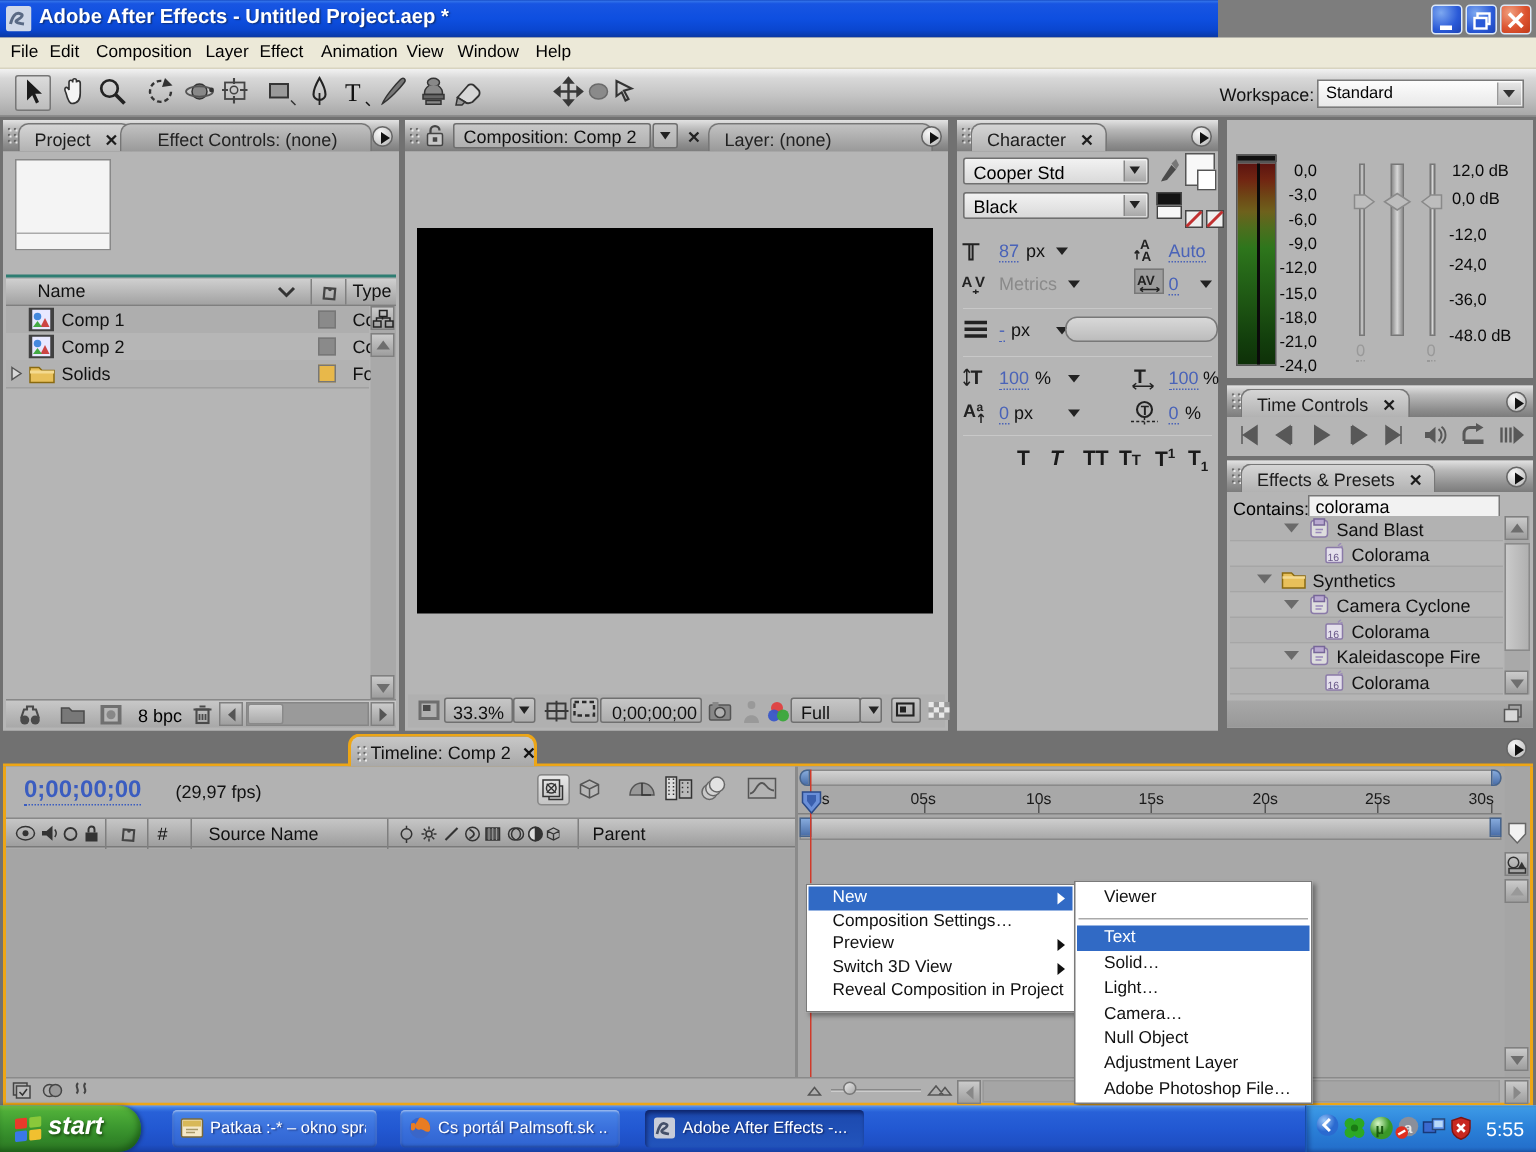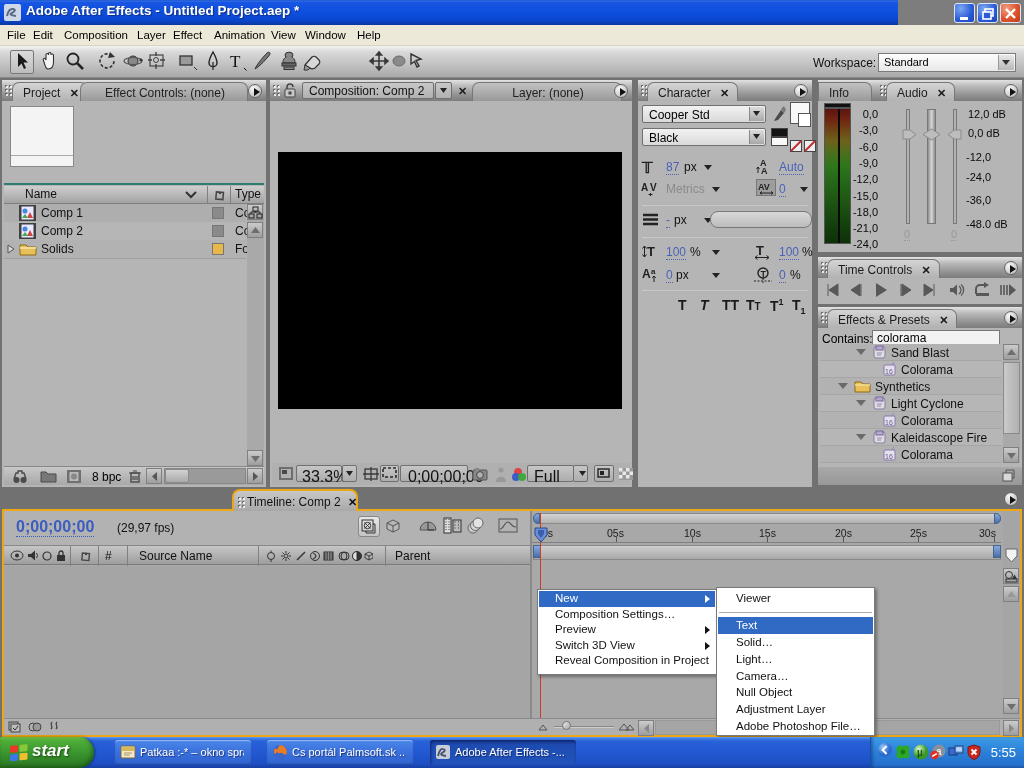--- a/index.html
+++ b/index.html
@@ -1,19 +1,19 @@
 <!DOCTYPE html>
 <html><head>
 <meta charset="utf-8">
 <style>
 * { margin:0; padding:0; box-sizing:border-box; }
 html,body { width:1024px; height:768px; overflow:hidden; }
 body { font-family:"Liberation Sans", sans-serif; position:relative; background:#7d7d7d; }
 
-#titlebar { position:absolute; left:0; top:0; width:898px; height:25px;
+#titlebar { position:absolute; left:0; top:0; width:812px; height:25px;
   background:linear-gradient(180deg,#1a50c8 0%,#2e6ee8 4%,#1855e2 10%,#0e4fe0 50%,#0a46cf 80%,#0a3cb0 94%,#0a36a0 100%);
 }
 #titlebar .appicon { position:absolute; left:4px; top:4px; width:17px; height:17px; }
 #titlebar .ttext { position:absolute; left:26px; top:3px; color:#fff; font-size:13.5px; font-weight:bold; text-shadow:1px 1px 1px #10307a; letter-spacing:0px; }
 .winbtn { position:absolute; top:3px; width:21px; height:20px; border-radius:3px; border:1px solid #dce8f8; }
 #btnmin { left:954px; background:radial-gradient(circle at 30% 25%,#7da8f0,#2a5ad8 60%,#1d43b5); }
 #btnmax { left:977px; background:radial-gradient(circle at 30% 25%,#7da8f0,#2a5ad8 60%,#1d43b5); }
 #btnclose { left:1000px; background:radial-gradient(circle at 30% 25%,#f0a080,#dd5330 55%,#c03a18); }
 .winbtn svg { position:absolute; left:0; top:0; }
 
@@ -56,21 +56,21 @@
 .swatch { position:absolute; left:208px; top:3px; width:12px; height:12px; border:1px solid #777; }
 #proj-scroll { position:absolute; right:2px; top:103px; width:17px; bottom:21px; background:#a9a9a9; }
 #proj-bottom { position:absolute; left:2px; right:2px; bottom:2px; height:19px; background:linear-gradient(180deg,#c8c8c8,#a8a8a8); border-top:1px solid #888; }
 
 .sbtn { position:absolute; width:16px; height:16px; background:linear-gradient(180deg,#cbcbcb,#9e9e9e); border:1px solid #808080; }
 .sbtn svg { position:absolute; left:0; top:0; }
 
 #compbox { position:absolute; left:32px; top:2px; width:132px; height:17px; background:linear-gradient(180deg,#c8c8c8,#b0b0b0); border:1px solid #6f6f6f; border-radius:2px; font-size:12px; padding:1px 0 0 6px; color:#111;}
 #comp-black { position:absolute; left:8px; top:51px; width:344px; height:257px; background:#000; }
 #comp-ctrl { position:absolute; left:2px; right:2px; bottom:2px; height:22px; background:#b0b0b0; }
-.cbox { position:absolute; height:17px; background:linear-gradient(180deg,#c6c6c6,#adadad); border:1px solid #707070; border-radius:2px; font-size:16px; color:#111; }
+.cbox { position:absolute; height:17px; background:linear-gradient(180deg,#c6c6c6,#adadad); border:1px solid #707070; border-radius:2px; font-size:12px; color:#111; }
 
 .chrow { position:absolute; font-size:12px; color:#111; }
 .chdd { position:absolute; height:18px; background:linear-gradient(180deg,#f2f2f2,#d9d9d9); border:1px solid #707070; border-radius:2px; font-size:12px; padding:2px 0 0 6px; }
 .chdd .da { position:absolute; right:1px; top:1px; width:15px; height:14px; background:linear-gradient(180deg,#dcdcdc,#a8a8a8); border-left:1px solid #888; }
 .divline { position:absolute; left:4px; right:4px; height:1px; background:#909090; border-bottom:1px solid #c8c8c8; }
 .dda { display:inline-block; width:0; height:0; border-left:4px solid transparent; border-right:4px solid transparent; border-top:5px solid #222; vertical-align:middle; }
 
 #vumeter { position:absolute; left:6px; top:7px; width:27px; height:136px; background:linear-gradient(180deg,#5c1410 0%,#712512 8%,#6e4916 17%,#6e611c 24%,#4e6e1e 32%,#2e761c 42%,#256618 55%,#1c5212 72%,#123e0c 88%,#0e3008 100%); border:1px solid #555; }
 #vumeter .mid { position:absolute; left:13px; top:0; bottom:0; width:2px; background:#0a0a0a; }
 #vumeter .cap { position:absolute; left:-1px; top:-6px; width:27px; height:5px; background:#111; border:1px solid #555;}
@@ -368,21 +368,21 @@
         <rect x="2" y="6" width="10" height="8" rx="1" fill="#c8c8c8" stroke="#444"></rect>
         <path d="M4 6 L4 4 a3 3 0 0 1 6 0" fill="none" stroke="#444" stroke-width="1.5"></path>
         <rect x="5.5" y="8.5" width="3" height="3" fill="#444"></rect>
       </svg>
     <div id="compbox">Composition: Comp 2
       <div style="position:absolute; right:-19px; top:-1px; width:17px; height:17px; background:linear-gradient(180deg,#c8c8c8,#b0b0b0); border:1px solid #6f6f6f; border-radius:2px;"><svg width="15" height="15">
             <path d="M4 5 L11 5 L7.5 10 Z" fill="#222"></path>
           </svg></div>
     </div>
     <span style="position:absolute; left:188px; top:5px; font-weight:bold; font-size:11px; color:#222;">✕</span>
-    <div class="tab inactive" style="left:202px; width:150px; text-align:center;">Layer: (none)</div>
+    <div class="tab inactive" style="left:202px; width:150px; ">Layer: (none)</div>
     <div class="wing" style="right:4px;"></div>
   </div>
   <div class="pbody">
     <div id="comp-black"></div>
     <div id="comp-ctrl">
       <svg style="position:absolute;left:6px;top:3px" width="16" height="15">
           <rect x="1" y="1" width="14" height="13" fill="#6e6e6e"></rect>
           <rect x="3" y="3" width="10" height="9" fill="#b0b0b0"></rect>
           <rect x="4" y="4" width="5" height="4" fill="#4a4a4a"></rect>
         </svg>
@@ -539,26 +539,20 @@
       <span style="position:absolute; left:62px; font-size:14px; font-style:italic;">T</span>
       <span style="position:absolute; left:84px; font-size:14px;">TT</span>
       <span style="position:absolute; left:108px; font-size:14px;">T<span style="font-size:10px;">T</span></span>
       <span style="position:absolute; left:132px; font-size:14px;">T<sup style="font-size:9px;">1</sup></span>
       <span style="position:absolute; left:154px; font-size:14px;">T<sub style="font-size:9px;">1</sub></span>
     </div>
   </div>
 </div>
 
 <div class="panel" style="left:818px; top:80px; width:204px; height:172px;">
-  <div class="tabrow">
-    <div class="tab inactive" style="left:0px; width:54px; border-radius:0 7px 0 0;">Info</div>
-    <div class="grip" style="left:62px; top:5px;"></div>
-    <div class="tab" style="left:68px;">Audio <span class="x">✕</span></div>
-    <div class="wing" style="right:4px;"></div>
-  </div>
   <div class="pbody">
     <div id="vumeter">
         <div class="cap"></div>
         <div class="mid"></div>
       </div>
     <span class="audlbl lr" style="top:7px;">0,0</span>
     <span class="audlbl lr" style="top:23px;">-3,0</span>
     <span class="audlbl lr" style="top:40px;">-6,0</span>
     <span class="audlbl lr" style="top:56px;">-9,0</span>
     <span class="audlbl lr" style="top:72px;">-12,0</span>
@@ -663,21 +657,21 @@
         </svg>
       <span style="position:absolute; left:55px; top:2px;">Synthetics</span>
     </div>
     <div class="erow" style="top:67px; background:#b6b6b6;">
       <div class="etri" style="left:36px;"></div>
       <svg style="position:absolute;left:52px;top:1px" width="15" height="15">
           <rect x="2" y="2" width="11" height="11" rx="2" fill="#ddd" stroke="#8a7aa8"></rect>
           <rect x="4" y="1" width="7" height="4" fill="#b8a8d0" stroke="#776699"></rect>
           <path d="M5 8 L10 8 M5 10 L9 10" stroke="#9988bb"></path>
         </svg>
-      <span style="position:absolute; left:71px; top:2px;">Light Cyclone</span>
+      <span style="position:absolute; left:71px; top:2px;">Camera Cyclone</span>
     </div>
     <div class="erow" style="top:84px; background:#b2b2b2;">
       <svg style="position:absolute;left:62px;top:1px" width="15" height="15">
           <rect x="2" y="3" width="11" height="10" rx="1" fill="#e4e0ec" stroke="#8a7aa8"></rect>
           <text x="3" y="12" font-size="7" fill="#6a5a8a">16</text>
           <path d="M10 2 l2 -2 m-1 3 l2 -1" stroke="#9a8ab8"></path>
         </svg>
       <span style="position:absolute; left:81px; top:2px;">Colorama</span>
     </div>
     <div class="erow" style="top:101px; background:#b6b6b6;">

